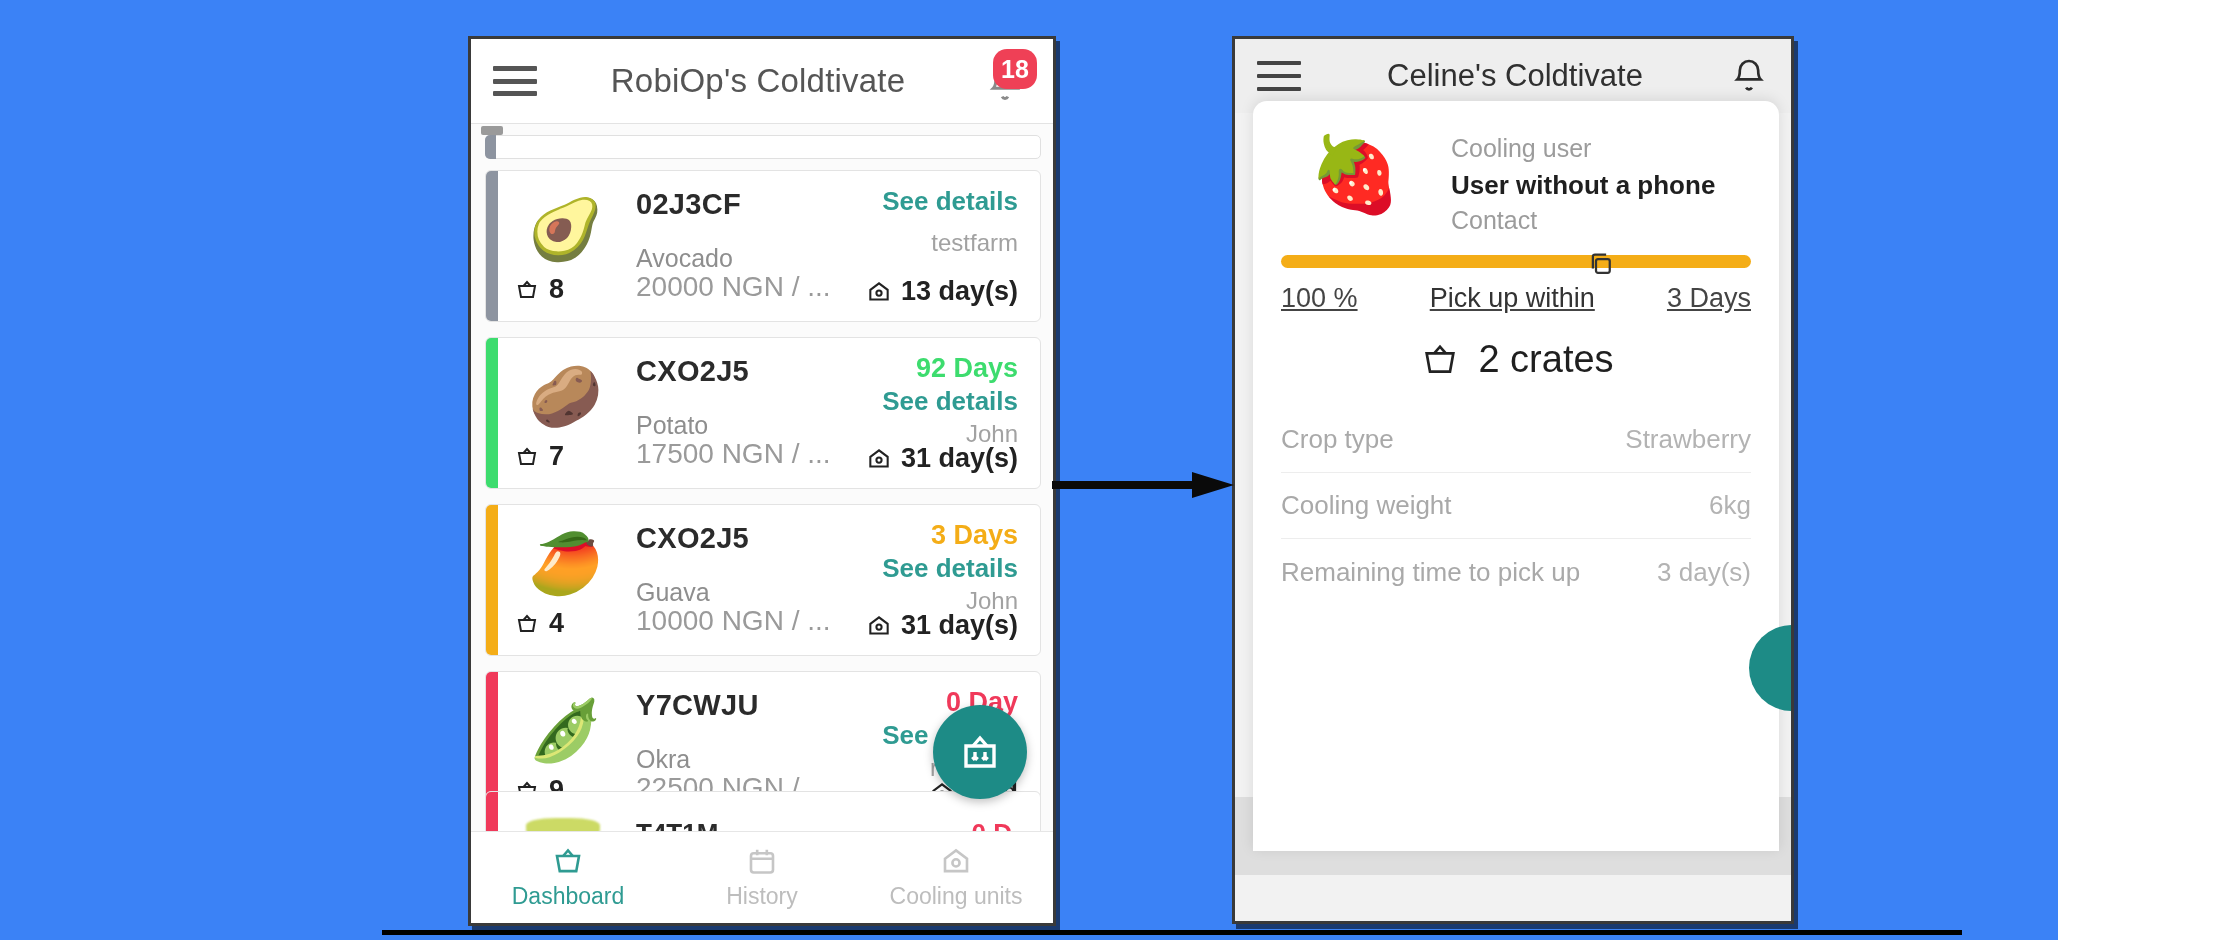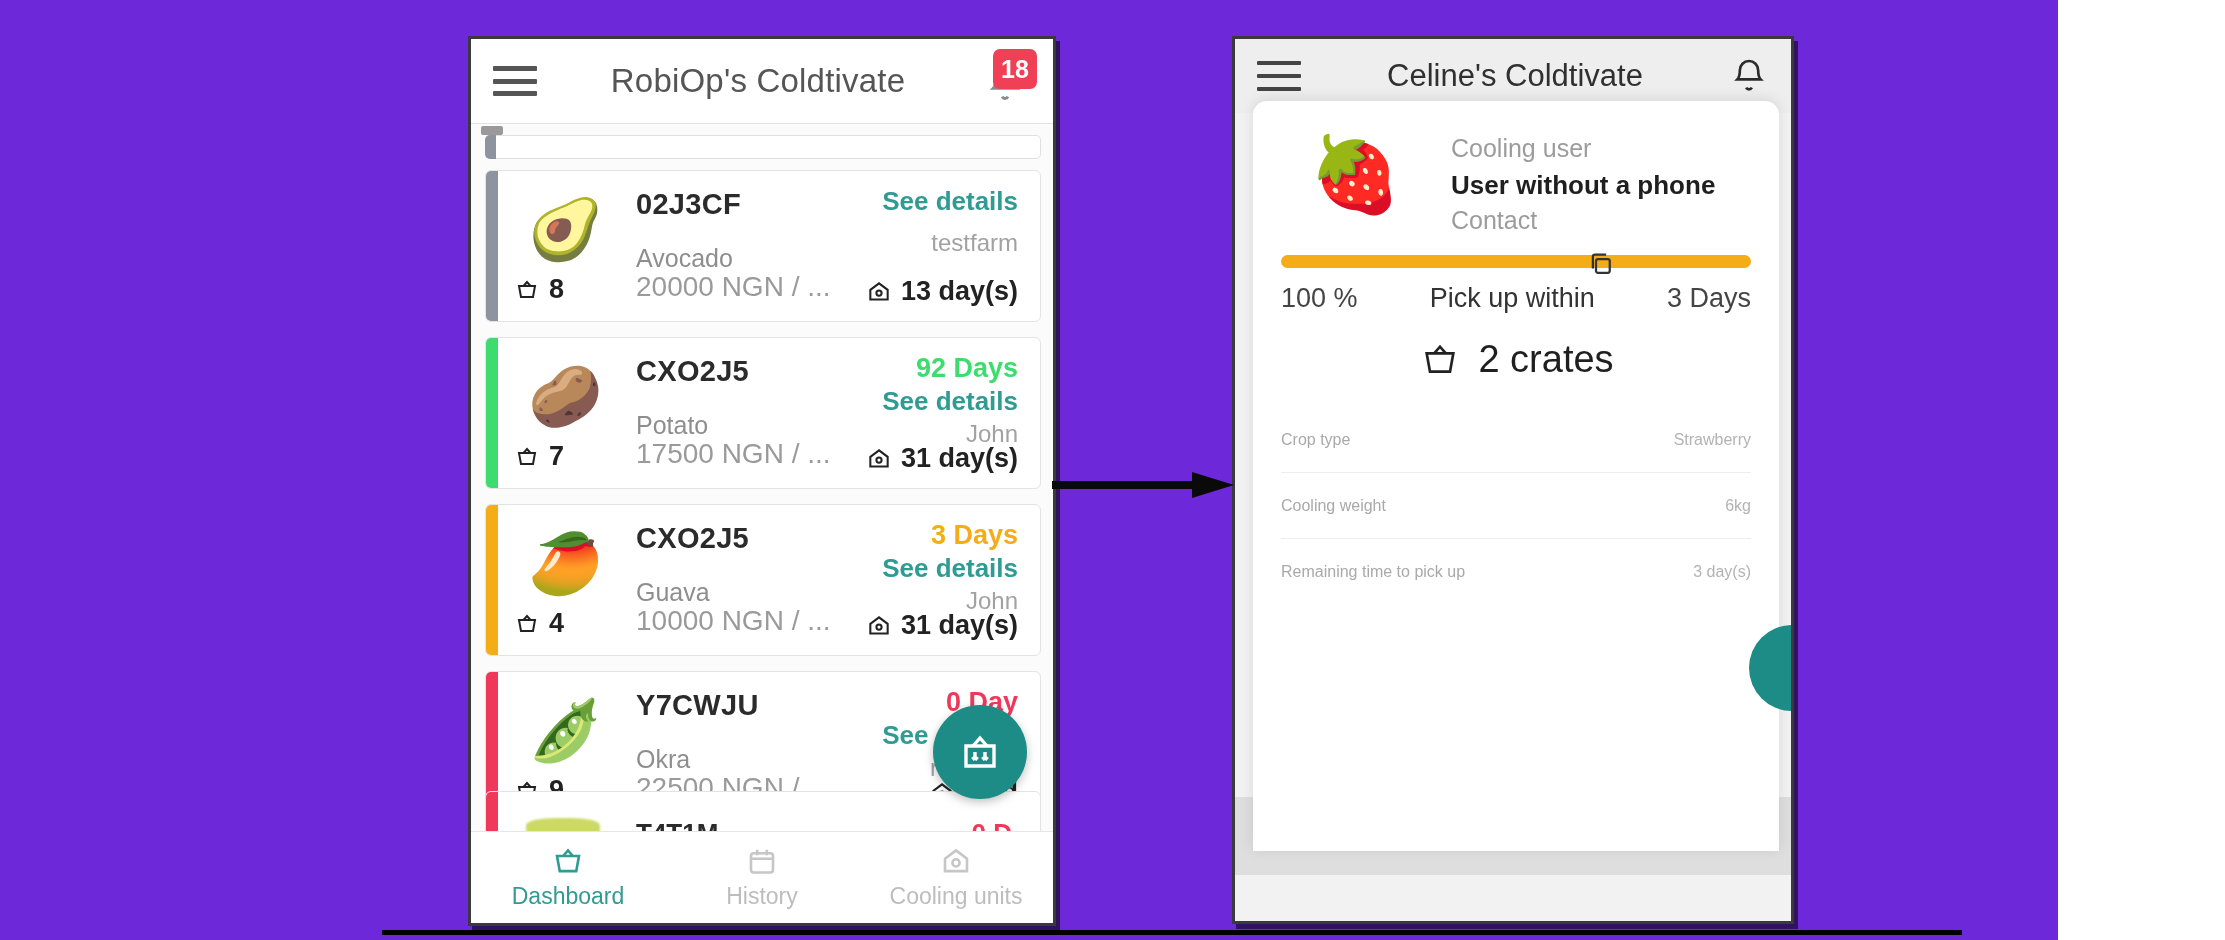--- a/index.html
+++ b/index.html
@@ -1,20 +1,20 @@
 <!DOCTYPE html>
 <html><head>
 <meta charset="utf-8">
 <title>Coldtivate screens</title>
 <style>
   * { box-sizing: border-box; margin:0; padding:0; }
   html,body { width:2225px; height:940px; background:#ffffff;
     font-family:"Liberation Sans", sans-serif; overflow:hidden; }
 
-  #canvas { position:relative; width:2058px; height:940px; background:#6d28d9; }
+  #canvas { position:relative; width:2058px; height:940px; background:#3b82f6; }
 
   
   .bottom-rule { position:absolute; left:382px; top:930px; width:1580px; height:5px;
       background:#000; }
 
   
   .phone { position:absolute; background:#fff;
       border:3px solid #3a3a3a; box-shadow:4px 5px 0 rgba(0,0,0,.55); overflow:hidden; }
   #phone-left  { left:468px;  top:36px; width:588px;  height:890px; }
   #phone-right { left:1232px; top:36px; width:562px;  height:888px; background:#f2f2f2; }
@@ -23,21 +23,21 @@
   .app-bar { position:relative; height:84px; background:#fff; display:flex; align-items:center;
       padding:0 22px; }
   .hamburger { width:44px; height:30px; display:flex; flex-direction:column;
       justify-content:space-between; cursor:pointer; flex:0 0 auto; }
   .hamburger span { display:block; height:5px; background:#555; border-radius:1px; }
   .app-title { flex:1; text-align:center; font-size:33px; color:#555; font-weight:500;
       letter-spacing:.2px; }
   .bell-wrap { position:relative; width:52px; height:52px; flex:0 0 auto; }
   .bell { position:absolute; left:6px; top:10px; }
   .badge { position:absolute; right:-6px; top:-6px; min-width:44px; height:40px;
-      background:#ef4056; color:#fff; border-radius:7px; font-size:25px; font-weight:700;
+      background:#ef4056; color:#fff; border-radius:14px; font-size:25px; font-weight:700;
       display:flex; align-items:center; justify-content:center; padding:0 6px; }
 
   .list-area { position:relative; height:712px; background:#fbfbfb; overflow:hidden;
       border-top:1px solid #e3e3e3; }
   .scroll-nub { position:absolute; left:10px; top:2px; width:22px; height:9px;
       background:#9a9a9a; border-radius:2px; }
 
   .partial-top { position:absolute; left:14px; top:11px; right:12px; height:24px;
       background:#fff; border:1px solid #e0e0e0; border-radius:5px; }
   .partial-top::before { content:""; position:absolute; left:-1px; top:-1px; bottom:-1px;
@@ -99,32 +99,32 @@
   .berry { width:148px; height:112px; display:flex; align-items:center; justify-content:center;
       font-size:74px; line-height:1; flex:0 0 auto; }
   .user-info { padding-top:12px; margin-left:22px; flex:1; }
   .u-label  { font-size:25px; color:#9c9c9c; line-height:1.42; }
   .u-name   { font-size:26px; color:#1f1f1f; font-weight:700; line-height:1.42; }
   .copy-wrap{ margin-top:10px; display:flex; justify-content:center; cursor:pointer; }
 
   .progress-block { padding:8px 28px 0 28px; }
   .pbar { height:13px; border-radius:8px; background:#f4ad17; }
   .pmeta { display:flex; justify-content:space-between; align-items:center; margin-top:15px;
-      font-size:27px; color:#444; }
+      font-size:27px; color:#444;text-decoration:underline; }
   .pmeta .mid { font-size:27px; color:#333; }
 
   .disclaimer { padding:24px 28px 0 28px; font-size:21px; line-height:1.5; color:#a6a6a6; }
   .info-dot { display:inline-flex; vertical-align:-4px; margin-left:5px; }
 
   .crates-row { display:flex; align-items:center; justify-content:center; gap:16px;
       margin-top:24px; font-size:38px; color:#1f1f1f; }
 
   .details { margin-top:26px; padding:0 28px; }
   .drow { display:flex; justify-content:space-between; align-items:center; height:66px;
-      border-bottom:1px solid #ededed; font-size:16px; color:#a9a9a9;text-align:right; }
+      border-bottom:1px solid #ededed; font-size:26px; color:#a9a9a9;text-align:right; }
   .drow .dval { color:#b3b3b3; }
   .drow.last { border-bottom:none; }
 
   .ghost-tabbar { position:absolute; left:0; right:0; bottom:46px; height:78px;
       background:#dedede; display:flex; align-items:flex-start; padding-top:6px; z-index:2; }
   .ghost-tabbar .gt { flex:1; text-align:center; font-size:22px; opacity:.55; }
   .ghost-tabbar .gt.act { color:#2f9b92; }
   .ghost-tabbar .gt.idl { color:#9e9e9e; }
 
   .r-fab { position:absolute; right:-44px; top:586px; width:86px; height:86px;

